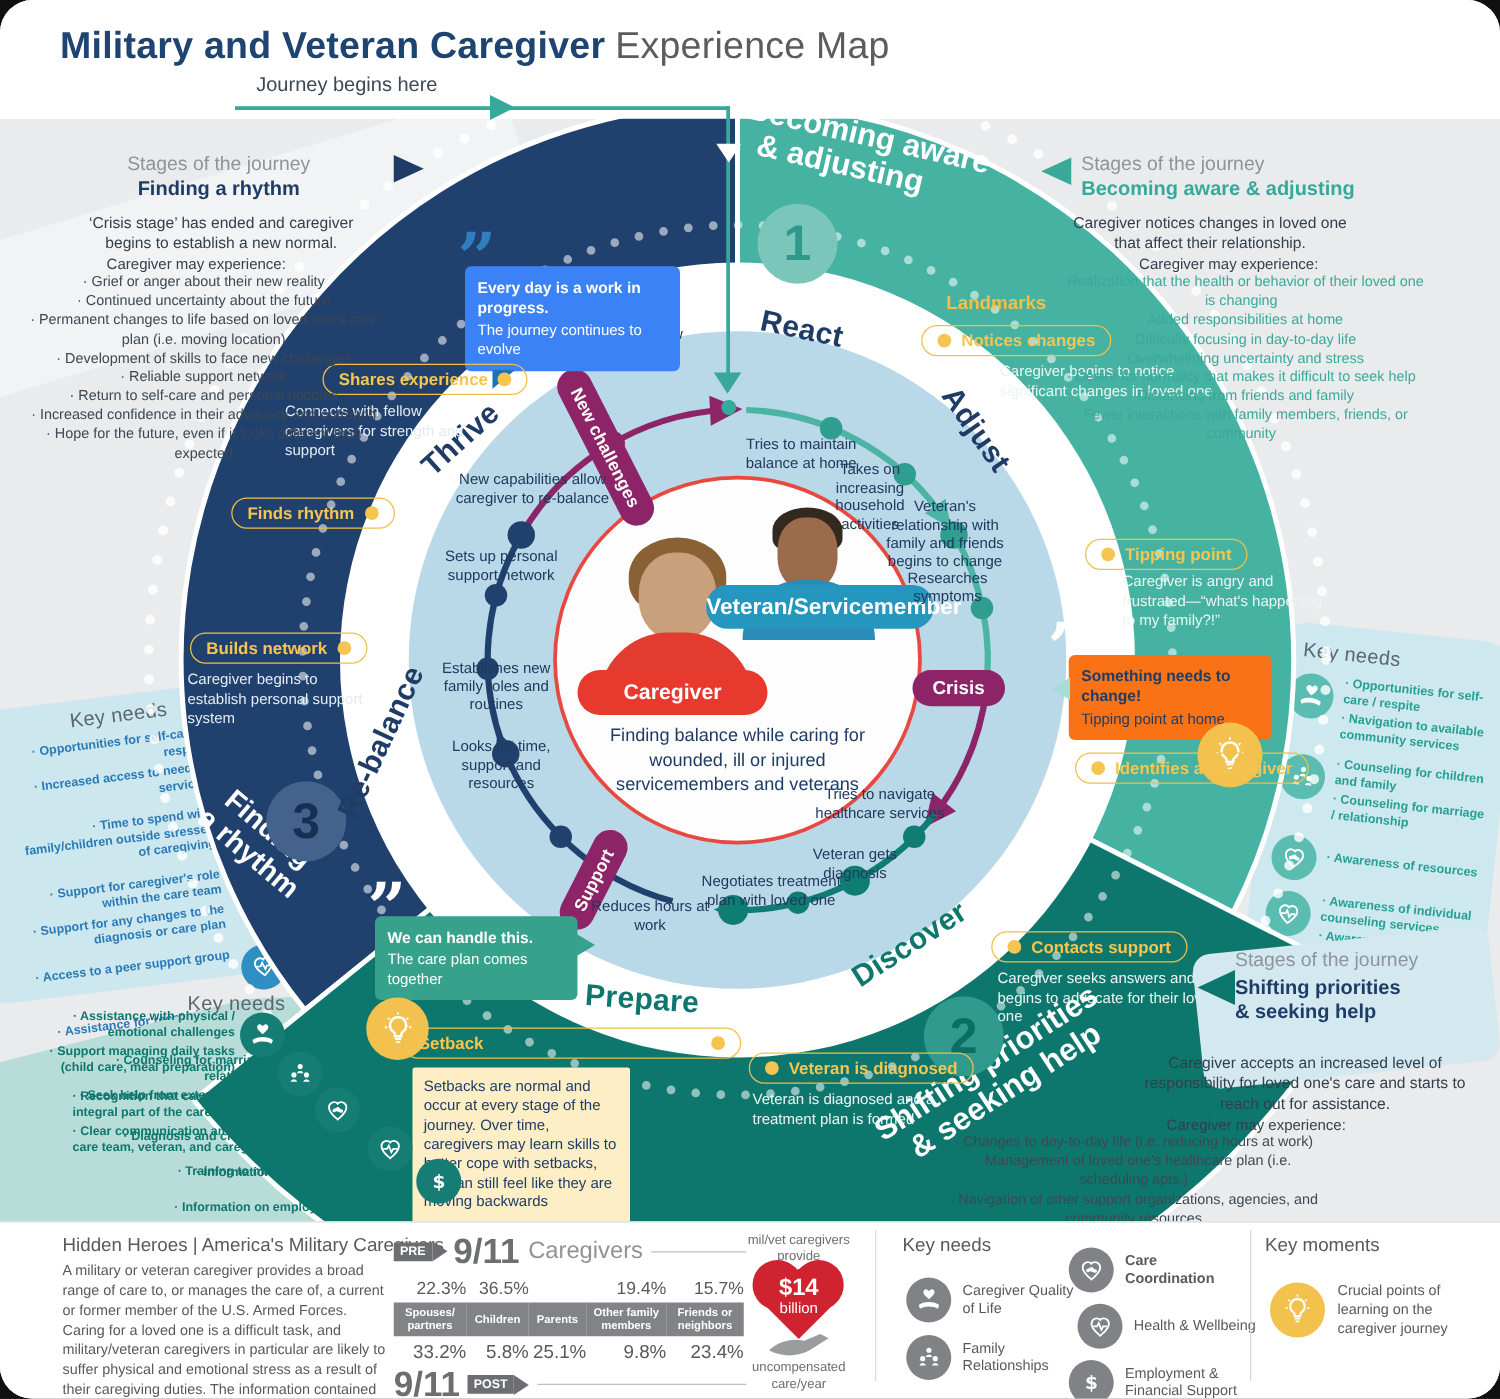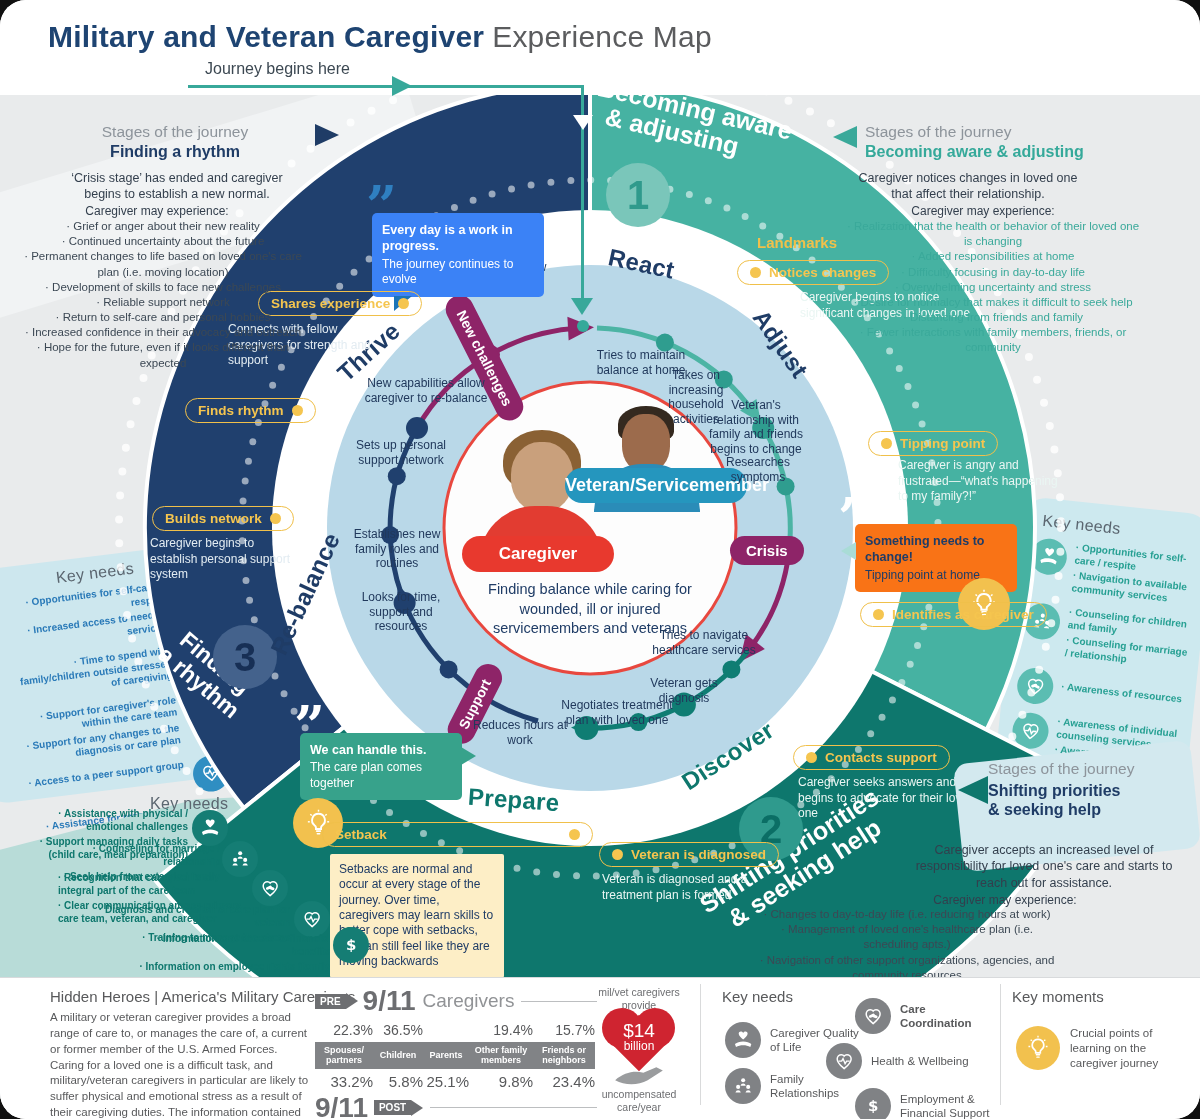--- a/index.html
+++ b/index.html
@@ -575,21 +575,21 @@
       <span class="growline"></span>
     </div>
   </div>
 
   <div class="abs" style="left:584px;top:986px;width:110px;text-align:center;font-size:10.5px;color:#6d6e71;line-height:1.25;">mil/vet caregivers provide</div>
   <div class="abs heart" style="left:602px;top:1008px;">
     <span class="c1"></span>
       <span class="c2"></span>
       <span class="sq"></span>
     <span class="ht">
-      <span style="display:block;font-weight:normal;font-size:19px;">$14</span>
+      <span style="display:block;font-weight:bold;font-size:19px;">$14</span>
       <span style="display:block;font-size:12px;">billion</span>
     </span>
   </div>
   <svg class="abs" style="left:613px;top:1066px;width:52px;height:22px;">
       <use href="#ic-hand"></use>
     </svg>
   <div class="abs" style="left:584px;top:1088px;width:110px;text-align:center;font-size:10.5px;color:#6d6e71;line-height:1.25;">uncompensated care/year</div>
 
   <div class="abs vdiv" style="left:700px;top:984px;height:121px;"></div>
 
@@ -611,21 +611,21 @@
     <span class="lab" style="width:92px;">Family Relationships</span>
   </div>
   <div class="abs leg-item" style="left:855px;top:998px;">
     <span class="iccirc" style="width:36px;height:36px;background:#808285;">
         <svg>
           <use href="#ic-handshake"></use>
         </svg>
       </span>
     <span class="lab" style="width:100px;font-weight:bold;">Care Coordination</span>
   </div>
-  <div class="abs leg-item" style="left:826px;top:1043px;">
+  <div class="abs leg-item" style="left:862px;top:1043px;">
     <span class="iccirc" style="width:36px;height:36px;background:#808285;">
         <svg>
           <use href="#ic-heartpulse"></use>
         </svg>
       </span>
     <span class="lab" style="width:100px;">Health &amp; Wellbeing</span>
   </div>
   <div class="abs leg-item" style="left:855px;top:1088px;">
     <span class="iccirc" style="width:36px;height:36px;background:#808285;">
         <svg>

